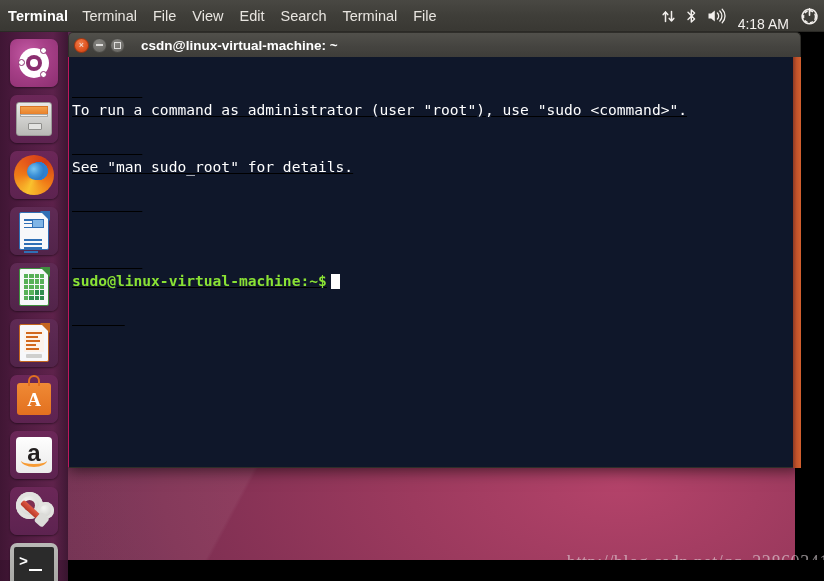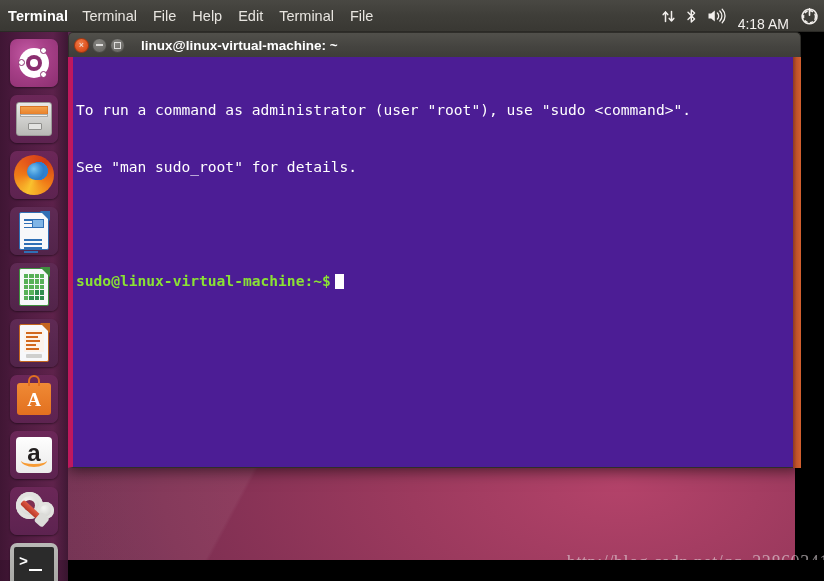--- a/index.html
+++ b/index.html
@@ -365,25 +365,26 @@
   #window-title {
     color: #ffffff;
     font-size: 13.5px;
     font-weight: bold;
     margin-left: 13px;
     white-space: nowrap;
   }
   #terminal-body {
     position: relative;
     height: 411px;
-    background: #4c1d95;
-    border-left: 5px solid #be185d;
+    background: #0f172a;
+    border-left: 1px solid #be185d;
     border-bottom: 1px solid #2f2e2a;
     box-sizing: border-box;
     overflow: hidden;
+    text-decoration: underline;
   }
   #terminal-text {
     padding: 5px 0 0 3px;
     color: #ffffff;
     font-family: "DejaVu Sans Mono", "Liberation Mono", monospace;
     font-size: 14.6px;
     line-height: 19px;
     white-space: pre;
   }
   .t-line { white-space: pre; }
@@ -443,22 +444,23 @@
 <div id="screen">
 
   <div id="wallpaper"></div>
   <div id="wallpaper-glow"></div>
 
   <div id="top-panel">
     <div id="panel-left">
       <span class="app-name">Terminal</span>
       <span class="menu-item">Terminal</span>
       <span class="menu-item">File</span>
-      <span class="menu-item">Help</span>
+      <span class="menu-item">View</span>
       <span class="menu-item">Edit</span>
+      <span class="menu-item">Search</span>
       <span class="menu-item">Terminal</span>
       <span class="menu-item">File</span>
     </div>
 
     <div id="panel-right">
       <span class="indicator">
         <svg width="15" height="15" viewBox="0 0 15 15" aria-hidden="true">
           <path d="M4.5 12.5 V3 M4.5 3 L2.2 5.6 M4.5 3 L6.8 5.6" stroke="#f2efec" stroke-width="1.5" fill="none" stroke-linecap="round"></path>
           <path d="M10.5 2.5 V12 M10.5 12 L8.2 9.4 M10.5 12 L12.8 9.4" stroke="#f2efec" stroke-width="1.5" fill="none" stroke-linecap="round"></path>
         </svg>
@@ -599,21 +601,21 @@
     <div id="titlebar">
       <span class="win-btn close">
         <span class="glyph">×</span>
       </span>
       <span class="win-btn min">
         <span class="glyph"></span>
       </span>
       <span class="win-btn max">
         <span class="glyph"></span>
       </span>
-      <span id="window-title">linux@linux-virtual-machine: ~</span>
+      <span id="window-title">csdn@linux-virtual-machine: ~</span>
     </div>
 
     <div id="terminal-body">
       <div id="terminal-text">
         <div class="t-line">To run a command as administrator (user "root"), use "sudo &lt;command&gt;".</div>
         <div class="t-line">See "man sudo_root" for details.</div>
         <div class="t-blank"></div>
         <div class="t-line"><span class="prompt-user">sudo@linux-virtual-machine</span><span class="prompt-sym">:</span><span class="prompt-path">~</span><span class="prompt-sym">$</span><span class="cursor"></span></div>
       </div>
     </div>

